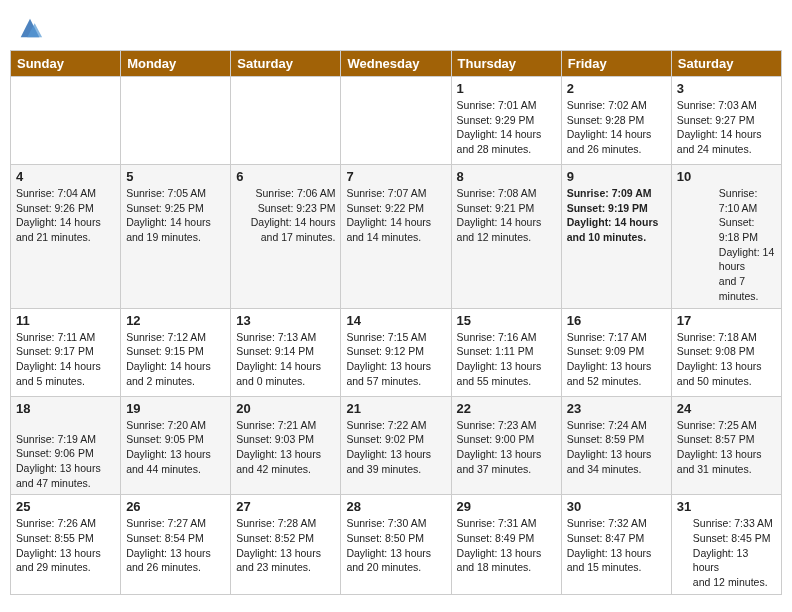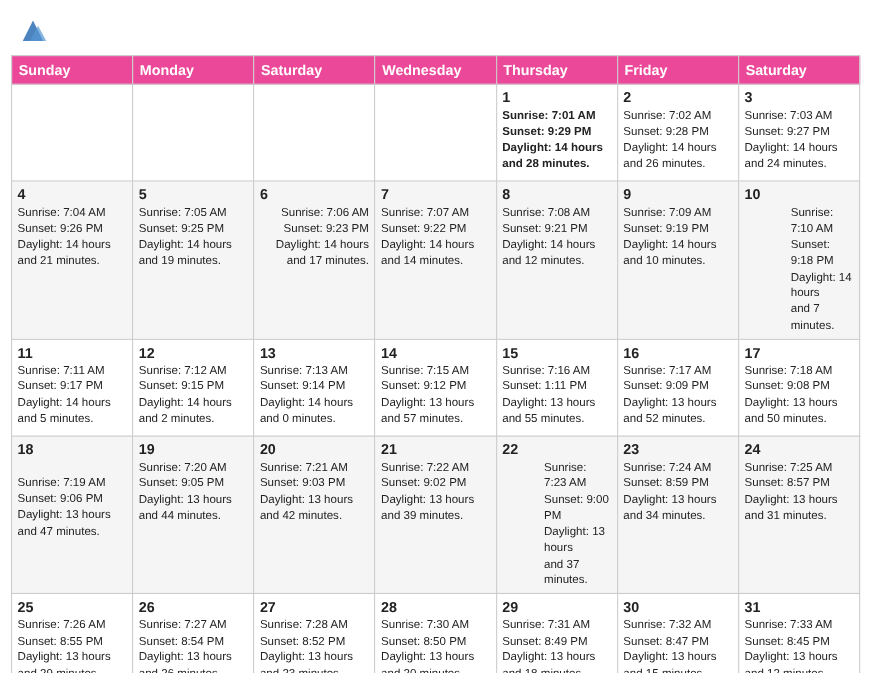--- a/index.html
+++ b/index.html
@@ -54,21 +54,21 @@
     .location {
       font-size: 16px;
       color: #555;
     }
     .calendar {
       width: 100%;
       border-collapse: collapse;
       table-layout: fixed;
     }
     .calendar thead tr th {
-      background-color: #ec4899;
+      background-color: #a16207;
       color: #fff;
       text-align: left;
       padding: 5px 6px;
       font-size: 13px;
       font-weight: bold;
       border: 1px solid #ccc;
     }
     .calendar tbody tr td {
       border: 1px solid #ccc;
       vertical-align: top;
@@ -129,21 +129,21 @@
       </tr>
   </thead>
   <tbody id="calendar-body">
   <tr>
         <td class="empty-cell"></td>
         <td class="empty-cell"></td>
         <td class="empty-cell"></td>
         <td class="empty-cell"></td>
         <td>
           <span class="day-number">1</span>
-          <div class="day-info" style="white-space: pre-line; font-weight: bold;">Sunrise: 7:01 AM
+          <div class="day-info" style="white-space: pre-line;">Sunrise: 7:01 AM
 Sunset: 9:29 PM
 Daylight: 14 hours
 and 28 minutes.</div>
         </td>
         <td>
           <span class="day-number">2</span>
           <div class="day-info" style="white-space: pre-line;">Sunrise: 7:02 AM
 Sunset: 9:28 PM
 Daylight: 14 hours
 and 26 minutes.</div>
@@ -187,21 +187,21 @@
         </td>
         <td>
           <span class="day-number">8</span>
           <div class="day-info" style="white-space: pre-line;">Sunrise: 7:08 AM
 Sunset: 9:21 PM
 Daylight: 14 hours
 and 12 minutes.</div>
         </td>
         <td>
           <span class="day-number">9</span>
-          <div class="day-info" style="white-space: pre-line;">Sunrise: 7:09 AM
+          <div class="day-info" style="white-space: pre-line; font-weight: bold;">Sunrise: 7:09 AM
 Sunset: 9:19 PM
 Daylight: 14 hours
 and 10 minutes.</div>
         </td>
         <td>
           <span class="day-number">10</span>
           <div class="day-info" style="white-space: pre-line; margin-left: 42px;">Sunrise: 7:10 AM
 Sunset: 9:18 PM
 Daylight: 14 hours
 and 7 minutes.</div>
@@ -282,21 +282,21 @@
         </td>
         <td>
           <span class="day-number">21</span>
           <div class="day-info" style="white-space: pre-line;">Sunrise: 7:22 AM
 Sunset: 9:02 PM
 Daylight: 13 hours
 and 39 minutes.</div>
         </td>
         <td>
           <span class="day-number">22</span>
-          <div class="day-info" style="white-space: pre-line; margin-left: 38px;">Sunrise: 7:23 AM
+          <div class="day-info" style="white-space: pre-line;">Sunrise: 7:23 AM
 Sunset: 9:00 PM
 Daylight: 13 hours
 and 37 minutes.</div>
         </td>
         <td>
           <span class="day-number">23</span>
           <div class="day-info" style="white-space: pre-line;">Sunrise: 7:24 AM
 Sunset: 8:59 PM
 Daylight: 13 hours
 and 34 minutes.</div>
@@ -347,20 +347,20 @@
         </td>
         <td>
           <span class="day-number">30</span>
           <div class="day-info" style="white-space: pre-line;">Sunrise: 7:32 AM
 Sunset: 8:47 PM
 Daylight: 13 hours
 and 15 minutes.</div>
         </td>
         <td>
           <span class="day-number">31</span>
-          <div class="day-info" style="white-space: pre-line;">Sunrise: 7:33 AM
+          <div class="day-info" style="white-space: pre-line; margin-left: 16px;">Sunrise: 7:33 AM
 Sunset: 8:45 PM
 Daylight: 13 hours
 and 12 minutes.</div>
         </td>
       </tr>
     </tbody>
 </table>
 
 </body></html>

